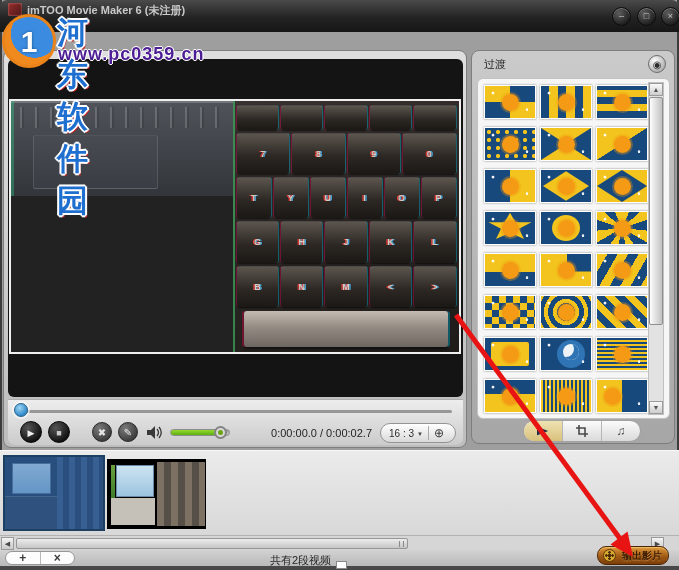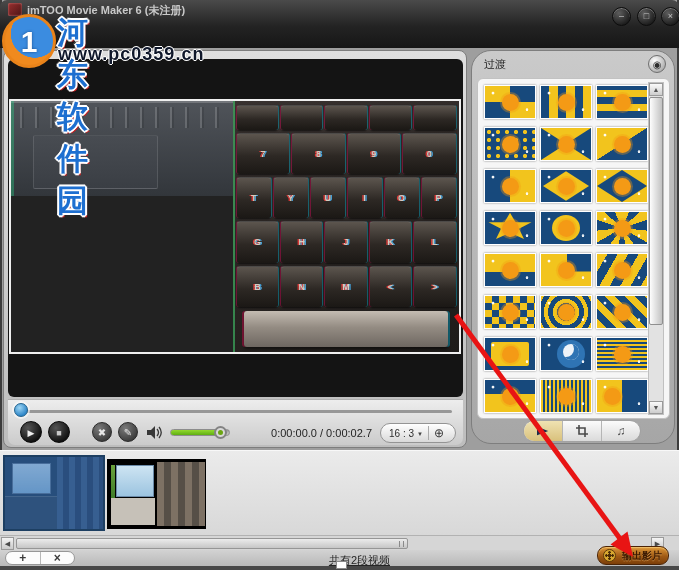--- a/index.html
+++ b/index.html
@@ -1,40 +1,40 @@
 <!DOCTYPE html>
 <html><head>
 <meta charset="utf-8">
 <style>
   html,body{margin:0;padding:0;background:#888;}
   *{box-sizing:border-box;font-family:"Liberation Sans",sans-serif;}
   .window{position:relative;width:679px;height:570px;background:#9e9e9e;overflow:hidden;
     box-shadow:inset 2px 0 0 #3c3c3c,inset -2px 0 0 #3c3c3c;}
   
-  .header{position:absolute;left:0;top:0;width:679px;height:48px;
+  .header{position:absolute;left:0;top:0;width:679px;height:32px;
     background:linear-gradient(#4a4a4a,#232323 55%,#161616);border-radius:7px 7px 0 0;}
   .appicon{position:absolute;left:8px;top:3px;width:14px;height:13px;border-radius:2px;
     background:linear-gradient(135deg,#9a3030,#4a1414);box-shadow:inset 0 0 2px #d88;}
   .title{position:absolute;left:27px;top:3px;font-size:11px;font-weight:bold;color:#c9c9c9;}
   .winbtn{position:absolute;top:7px;width:19px;height:19px;border-radius:50%;
     background:radial-gradient(circle at 35% 30%,#5d5d5d,#1d1d1d 75%);border:1px solid #0c0c0c;
     color:#c4c4c4;font-size:9px;line-height:17px;text-align:center;box-shadow:inset 0 1px 0 #7a7a7a;}
   .b-min{left:612px}.b-max{left:637px}.b-close{left:661px}
   .menurow{position:absolute;left:0;top:24px;width:679px;height:20px;}
   .menuitem{position:absolute;top:2px;font-size:12px;color:#dcdcdc;padding:1px 4px;cursor:default;}
   .m0{left:24px}.m1{left:101px}.m2{left:178px}.m3{left:254px}.m4{left:326px}.m5{left:401px}
   
   .wm{position:absolute;left:0;top:0;z-index:50;pointer-events:none;}
   .wm-logo{position:absolute;left:2px;top:14px;width:54px;height:54px;border-radius:50%;
     background:radial-gradient(circle at 62% 35%,#3b8ce0 0 55%,#f08a1e 56%);
     border:3px solid #e9831a;color:#fff;font-size:30px;font-weight:bold;text-align:center;line-height:50px;
     text-shadow:0 0 3px #1a4e8e;}
   .wm-name{position:absolute;left:57px;top:12px;font-size:31px;font-weight:bold;color:#1e6fd0;letter-spacing:2px;
     text-shadow:-2px 0 #fff,2px 0 #fff,0 -2px #fff,0 2px #fff,-1px -1px #fff,1px 1px #fff,1px -1px #fff,-1px 1px #fff,2px 2px 0 #c22;}
-  .wm-url{position:absolute;left:58px;top:44px;font-size:18px;font-weight:bold;color:#0f172a;letter-spacing:1px;
+  .wm-url{position:absolute;left:58px;top:44px;font-size:18px;font-weight:bold;color:#4c1d95;letter-spacing:1px;
     text-shadow:-1px 0 #fff,1px 0 #fff,0 1px #fff,0 -1px #fff;}
   
   .lpanel{position:absolute;left:3px;top:50px;width:464px;height:398px;border-radius:8px;
     background:linear-gradient(#dedede,#bdbdbd);border:1px solid #7d7d7d;}
   .preview{position:absolute;left:4px;top:8px;width:455px;height:338px;background:#141414;border-radius:6px;overflow:hidden;}
   .vframe{position:absolute;left:1px;top:40px;width:452px;height:255px;border:2px solid #efefef;display:flex;background:#222;}
   .vleft{width:49.6%;height:100%;display:flex;flex-direction:column;position:relative;}
   .vscreen{height:62%;position:relative;background:linear-gradient(100deg,#aec9da,#e8f0f4 55%,#d9e6ee);overflow:hidden;
     box-shadow:inset 3px 0 0 rgba(210,40,170,.45),inset -2px 0 0 rgba(40,220,140,.4);}
   .brandicon{position:absolute;left:7px;top:6px;width:15px;height:15px;border-radius:2px;background:linear-gradient(#3f8ad0,#1d5ea0);
@@ -94,21 +94,21 @@
     border:2px solid #838383;}
   .volhandle::after{content:"";position:absolute;left:2px;top:2px;width:5px;height:5px;border-radius:50%;background:#6ba513;}
   .timetxt{position:absolute;left:256px;top:27px;width:108px;font-size:11px;color:#1f1f1f;text-align:right;}
   .aspect{position:absolute;left:372px;top:23px;width:76px;height:20px;border-radius:10px;border:1px solid #949494;
     background:linear-gradient(#ffffff,#d9d9d9);display:flex;align-items:center;}
   .ar-label{font-size:10px;color:#2e2e2e;padding-left:8px;}
   .ar-caret{font-size:6px;color:#444;padding:2px 3px 0 3px;}
   .ar-div{width:1px;height:14px;background:#aaa;margin:0 2px;}
   .ar-full{font-size:12px;color:#3a3a3a;padding-left:3px;}
   
-  .rpanel{position:absolute;left:471px;top:50px;width:204px;height:394px;border-radius:20px;
+  .rpanel{position:absolute;left:471px;top:50px;width:204px;height:394px;border-radius:8px;
     background:linear-gradient(#cacaca,#a6a6a6);border:1px solid #7e7e7e;}
   .rhead{position:absolute;left:0;top:0;width:100%;height:26px;}
   .rtitle{position:absolute;left:12px;top:6px;font-size:11px;color:#1c1c1c;}
   .gearbtn{position:absolute;right:8px;top:4px;width:18px;height:18px;border-radius:50%;
     background:radial-gradient(circle at 35% 30%,#fdfdfd,#ababab 80%);border:1px solid #6e6e6e;
     font-size:10px;line-height:17px;text-align:center;color:#2d2d2d;}
   .rbody{position:absolute;left:5px;top:27px;width:193px;height:341px;border-radius:6px;background:#f6f6f6;
     border:1px solid #c2c2c2;overflow:hidden;}
   .tgrid{position:absolute;left:3px;top:3px;width:164px;display:grid;grid-template-columns:repeat(3,52px);
     grid-auto-rows:34px;gap:8px 4px;padding:3px;}
@@ -192,21 +192,21 @@
   .hs-left{left:1px}.hs-right{left:651px}
   .hs-thumb{position:absolute;left:16px;top:2px;width:392px;height:11px;border-radius:2px;
     background:linear-gradient(#ececec,#c6c6c6);border:1px solid #969696;}
   .hs-grip{position:absolute;right:3px;top:2px;width:5px;height:6px;
     border-left:1px solid #8a8a8a;border-right:1px solid #8a8a8a;}
   .bottombar{position:absolute;left:0;top:550px;width:679px;height:16px;background:linear-gradient(#d2d2d2,#b9b9b9);}
   .addpill{position:absolute;left:5px;top:1px;width:70px;height:14px;border-radius:8px;background:#fcfcfc;
     border:1px solid #979797;display:flex;overflow:hidden;}
   .addpill span{flex:1;text-align:center;font-size:12px;line-height:12px;color:#3c3c3c;font-weight:bold;}
   .addpill .sep{flex:0 0 1px;background:#b8b8b8;}
-  .clipcount{position:absolute;left:270px;top:3px;width:120px;text-align:right;font-size:11px;color:#262626;text-decoration:underline;}
+  .clipcount{position:absolute;left:270px;top:3px;width:120px;text-align:left;font-size:11px;color:#262626;}
   .cursorbox{position:absolute;left:336px;top:561px;width:11px;height:8px;background:#fff;border:1px solid #8a8a8a;z-index:5;}
   .winedge{position:absolute;left:0;top:566px;width:679px;height:4px;background:#484848;}
   .exportbtn{position:absolute;left:597px;top:546px;width:72px;height:19px;border-radius:9px;z-index:20;
     background:linear-gradient(#e09a3a,#a05a14 55%,#7c3e08);border:1px solid #4c2406;
     box-shadow:inset 0 1px 1px rgba(255,225,150,.55);display:flex;align-items:center;}
   .reel{width:13px;height:13px;margin-left:5px;border-radius:50%;background:#d8a830;border:1px solid #5e3a08;
     background-image:radial-gradient(circle 1.5px at 50% 50%,#4a2c06 1.4px,transparent 1.8px),
       radial-gradient(circle 1.2px at 50% 22%,#4a2c06 1.1px,transparent 1.5px),
       radial-gradient(circle 1.2px at 50% 78%,#4a2c06 1.1px,transparent 1.5px),
       radial-gradient(circle 1.2px at 22% 50%,#4a2c06 1.1px,transparent 1.5px),

